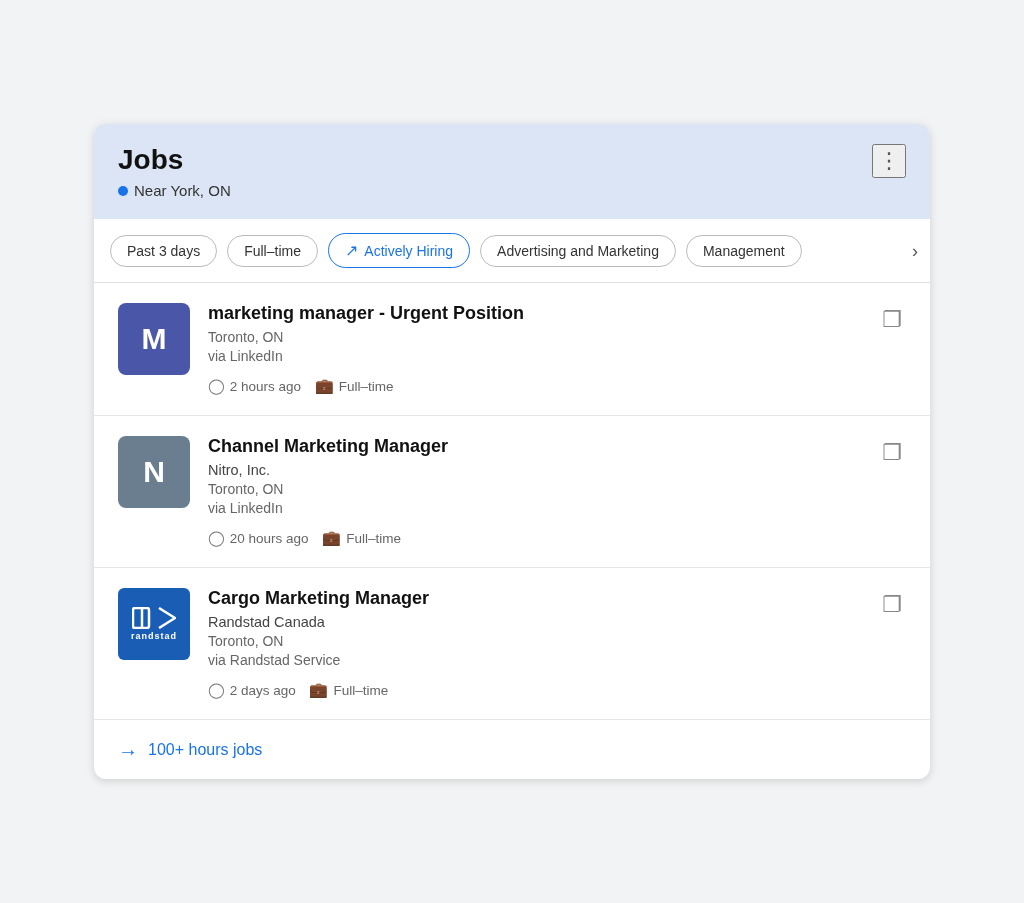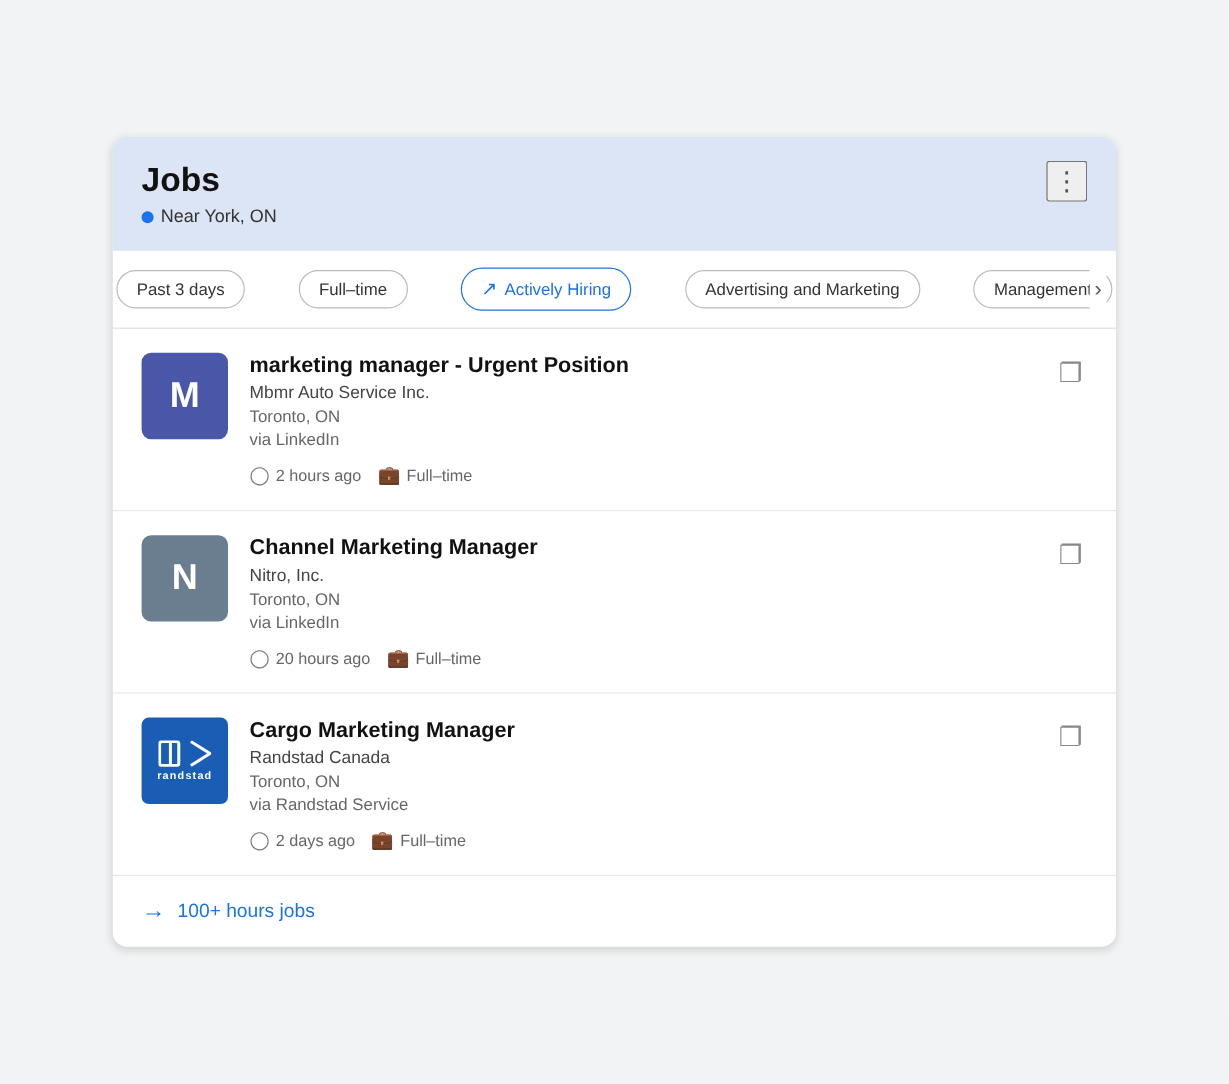--- a/index.html
+++ b/index.html
@@ -66,26 +66,25 @@
       color: #555;
       font-size: 22px;
       cursor: pointer;
       padding: 4px;
       line-height: 1;
     }
 
     .filters-bar {
       display: flex;
       align-items: center;
-      padding: 14px 3px;
+      padding: 14px 16px;
       gap: 10px;
       border-bottom: 1px solid #e0e0e0;
       overflow: hidden;
       position: relative;
-      justify-content: space-between;
     }
 
     .filter-pill {
       border: 1.5px solid #bbb;
       border-radius: 999px;
       padding: 7px 16px;
       font-size: 14px;
       color: #333;
       white-space: nowrap;
       cursor: pointer;
@@ -297,21 +296,20 @@
   </div>
 
   <div class="jobs-list">
 
     <div class="job-item">
       <div class="company-logo" style="background-color: #4a57a8;">
         <span>M</span>
       </div>
       <div class="job-details">
         <div class="job-title">marketing manager - Urgent Position</div>
-        <div class="job-company">Mbmr Auto Service Inc.</div>
         <div class="job-location">Toronto, ON</div>
         <div class="job-source">via LinkedIn</div>
         <div class="job-meta">
           <span class="job-meta-item">
             <span class="meta-icon">◯</span>
             <span>2 hours ago</span>
           </span>
           <span class="job-meta-item">
             <span class="meta-icon">💼</span>
             <span>Full–time</span>

